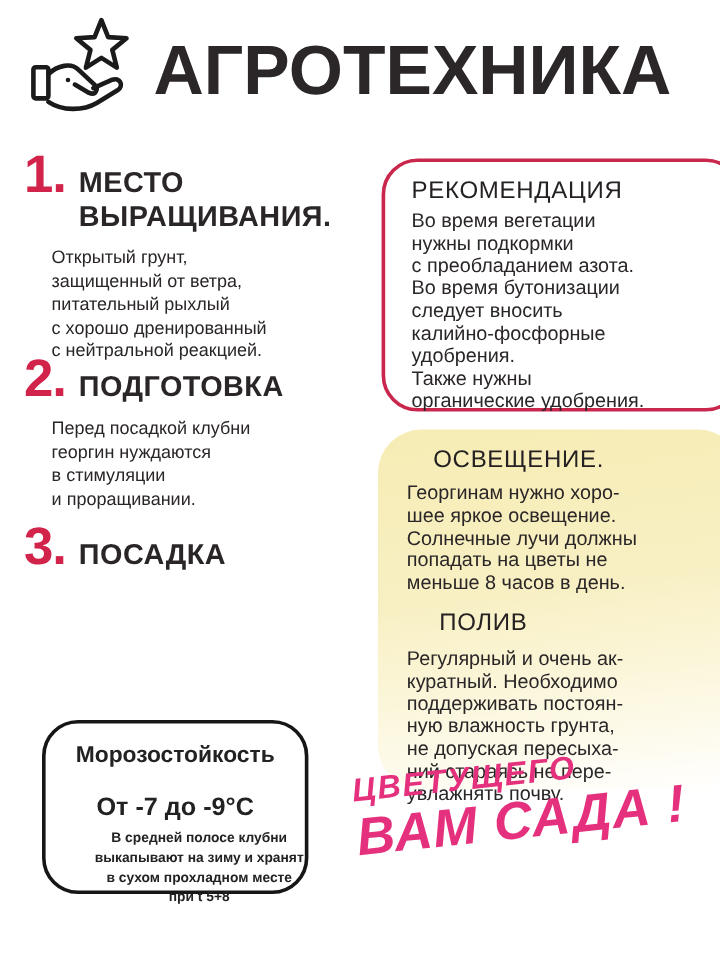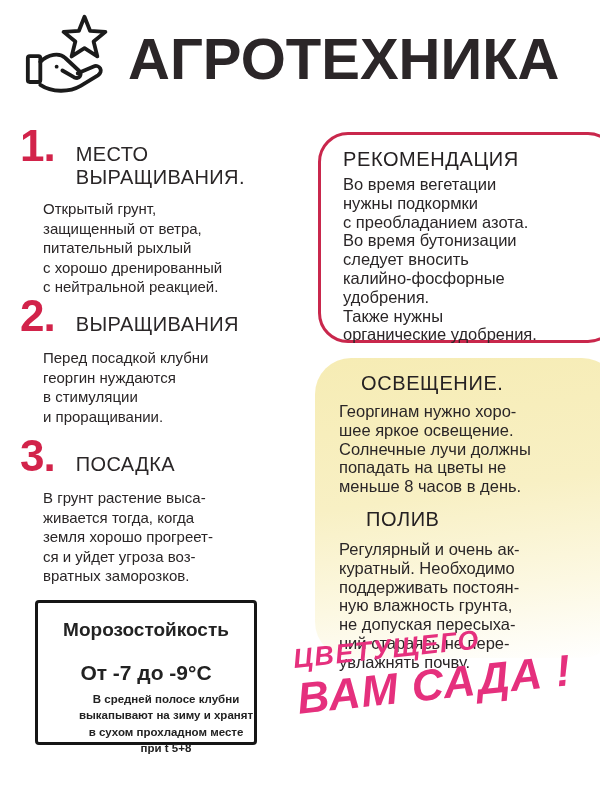--- a/index.html
+++ b/index.html
@@ -9,21 +9,21 @@
   
   .header{position:absolute;top:12px;left:24px;display:flex;align-items:center;gap:8px;}
   .logo-icon{width:96px;height:92px;flex:0 0 auto;}
   .logo-icon svg{width:96px;height:92px;display:block;}
   .header-title{font-size:58px;font-weight:700;letter-spacing:0px;color:#2b2628;white-space:nowrap;}
 
   
   .step{position:absolute;left:20px;width:298px;}
   .step-head{display:flex;align-items:baseline;}
   .step-num{font-size:44px;font-weight:700;color:#d2234a;line-height:1;letter-spacing:-1px;}
-  .step-title{font-size:20px;font-weight:400;color:#2a2627;letter-spacing:0.4px;margin-left:21px;}
+  .step-title{font-size:24px;font-weight:700;color:#2a2627;letter-spacing:0.4px;margin-left:11px;}
   .step-body{font-size:15px;line-height:19.5px;white-space:pre-line;padding-left:23px;margin-top:10px;color:#2a2627;}
   #step-1{top:124px;}
   #step-2{top:294px;}
   #step-3{top:434px;}
 
   
   .rec-box{position:absolute;left:318px;top:132px;width:300px;height:211px;
            border:3px solid #c9274c;border-radius:30px;box-sizing:border-box;
            padding:13px 10px 0 22px;background:#fff;}
   .rec-title{font-size:20px;font-weight:400;letter-spacing:0.6px;color:#252122;}
@@ -34,21 +34,21 @@
             border-radius:36px;box-sizing:border-box;padding:14px 8px 0 24px;
             background:linear-gradient(172deg,#f6ecb4 0%,#f8f0c4 45%,#fcf8e2 75%,#ffffff 100%);}
   .care-title{font-size:20px;font-weight:400;letter-spacing:0.6px;color:#252122;}
   .light-title{padding-left:22px;}
   .light-body{font-size:16.5px;line-height:18.8px;white-space:pre-line;margin-top:7px;color:#2a2627;}
   .water-title{padding-left:27px;margin-top:12px;}
   .water-body{font-size:16.5px;line-height:18.8px;white-space:pre-line;margin-top:9px;color:#2a2627;}
 
   
   .frost-box{position:absolute;left:35px;top:600px;width:222px;height:145px;
-             border:3px solid #161616;border-radius:4px;box-sizing:border-box;
+             border:3px solid #161616;border-radius:30px;box-sizing:border-box;
              text-align:center;padding-top:16px;background:#fff;}
   .frost-title{font-size:19px;font-weight:700;color:#222;}
   .frost-range{font-size:21px;font-weight:700;color:#222;margin-top:20px;}
   .frost-note{font-size:11.5px;font-weight:700;line-height:1.42;white-space:pre-line;margin-top:6px;color:#222;padding-left:40px;}
 
   
   .footer-script{position:absolute;left:292px;top:646px;transform:rotate(-6deg);transform-origin:left top;
                  color:#e5307d;font-style:italic;font-weight:700;}
   .footer-line1{font-size:27px;letter-spacing:1.5px;line-height:1;}
   .footer-line2{font-size:44px;letter-spacing:1px;line-height:1;margin-top:4px;}
@@ -79,38 +79,33 @@
     <div class="step-body">Открытый грунт,
 защищенный от ветра,
 питательный рыхлый
 с хорошо дренированный
 с нейтральной реакцией.</div>
   </div>
 
   <div class="step" id="step-2">
     <div class="step-head">
       <span class="step-num">2.</span>
-      <span class="step-title">ВЫРАЩИВАНИЯ</span>
+      <span class="step-title">ПОДГОТОВКА</span>
     </div>
     <div class="step-body">Перед посадкой клубни
 георгин нуждаются
 в стимуляции
 и проращивании.</div>
   </div>
 
   <div class="step" id="step-3">
     <div class="step-head">
       <span class="step-num">3.</span>
       <span class="step-title">ПОСАДКА</span>
     </div>
-    <div class="step-body">В грунт растение выса-
-живается тогда, когда
-земля хорошо прогреет-
-ся и уйдет угроза воз-
-вратных заморозков.</div>
   </div>
 
   <div class="rec-box">
     <div class="rec-title">РЕКОМЕНДАЦИЯ</div>
     <div class="rec-body">Во время вегетации
 нужны подкормки
 с преобладанием азота.
 Во время бутонизации
 следует вносить
 калийно-фосфорные

